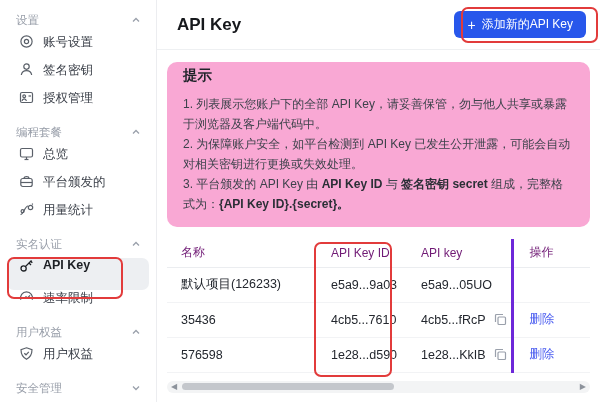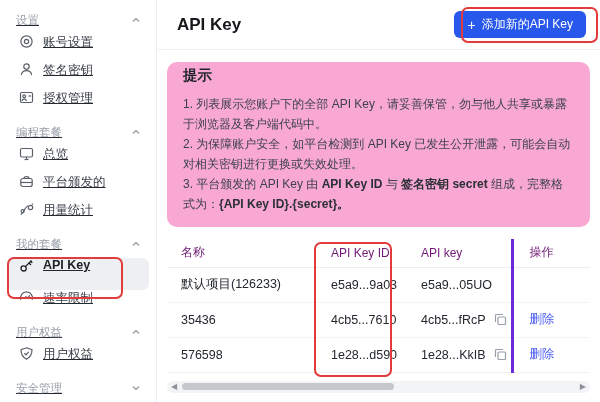--- a/index.html
+++ b/index.html
@@ -4,21 +4,21 @@
 <style>
   * { box-sizing: border-box; margin: 0; padding: 0; }
   html,body { width:600px; height:402px; }
   body {
     font-family: "Liberation Sans", "DejaVu Sans", sans-serif;
     background:#fff; color:#23272e; overflow:hidden;
   }
   .page { position:relative; width:600px; height:402px; display:flex; background:#fff; }
 
   
-  .sidebar { width:157px; flex:none; border-right:1px solid #ecedf0; padding-top:6px; background:#fff;text-decoration:underline; }
+  .sidebar { width:157px; flex:none; border-right:1px solid #ecedf0; padding-top:6px; background:#fff; }
   .sec-row {
     height:28px; display:flex; align-items:center; justify-content:space-between;
     padding:0 15px 0 16px; font-size:11.5px; color:#989ea9;
   }
   .side-item {
     height:28px; display:flex; align-items:flex-start; gap:9px;
     padding:0 10px 0 19px; font-size:12.5px; color:#3a3f48; cursor:pointer;
   }
   .side-item .ic { width:15px; height:15px; flex:none; color:#5a6069; display:flex; align-items:center; }
   .side-item.active {
@@ -161,21 +161,21 @@
             <path d="M1.5 12.5 C4.5 12.5 6 4 9 4"></path>
             <circle cx="3.6" cy="9.2" r="1.5"></circle>
             <circle cx="11.5" cy="5.5" r="2.2"></circle>
             <path d="M13 2.5 L13.8 1.6"></path>
           </svg>
       </span>
       <span>用量统计</span>
     </div>
 
     <div class="sec-row">
-      <span>我的套餐</span>
+      <span>实名认证</span>
       <svg class="chev" viewBox="0 0 10 10" fill="none" stroke="currentColor" stroke-width="1.3">
           <path d="M2 6.5 L5 3.5 L8 6.5"></path>
         </svg>
     </div>
     <div class="side-item active">
       <span class="ic">
         <svg viewBox="0 0 15 15" fill="none" stroke="currentColor" stroke-width="1.3">
             <circle cx="4.6" cy="10.4" r="2.6"></circle>
             <path d="M6.6 8.4 L12.5 2.5"></path>
             <path d="M10 5 L12 7"></path>

